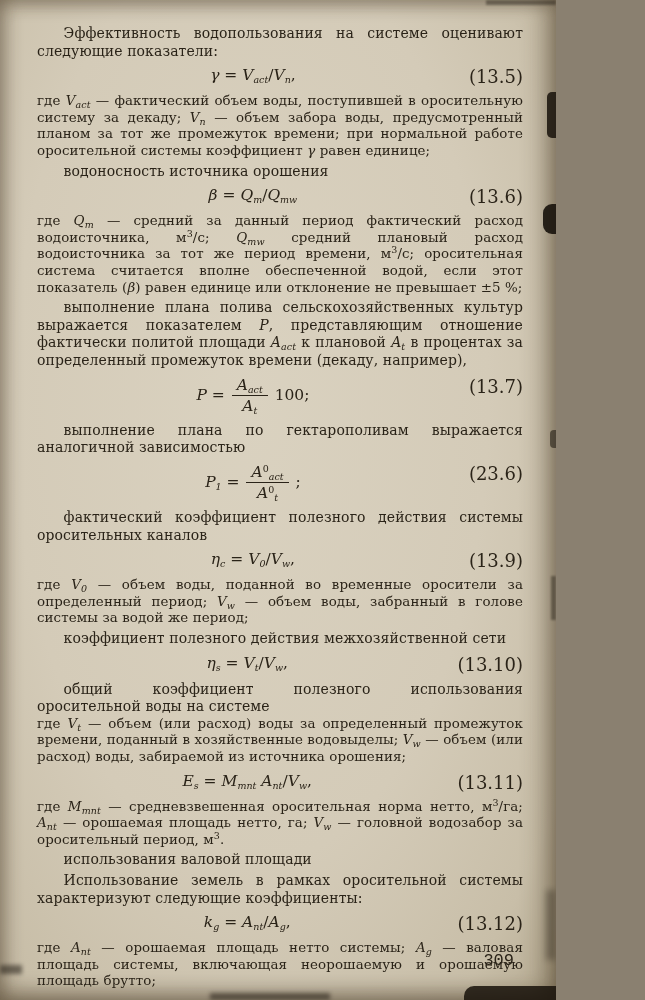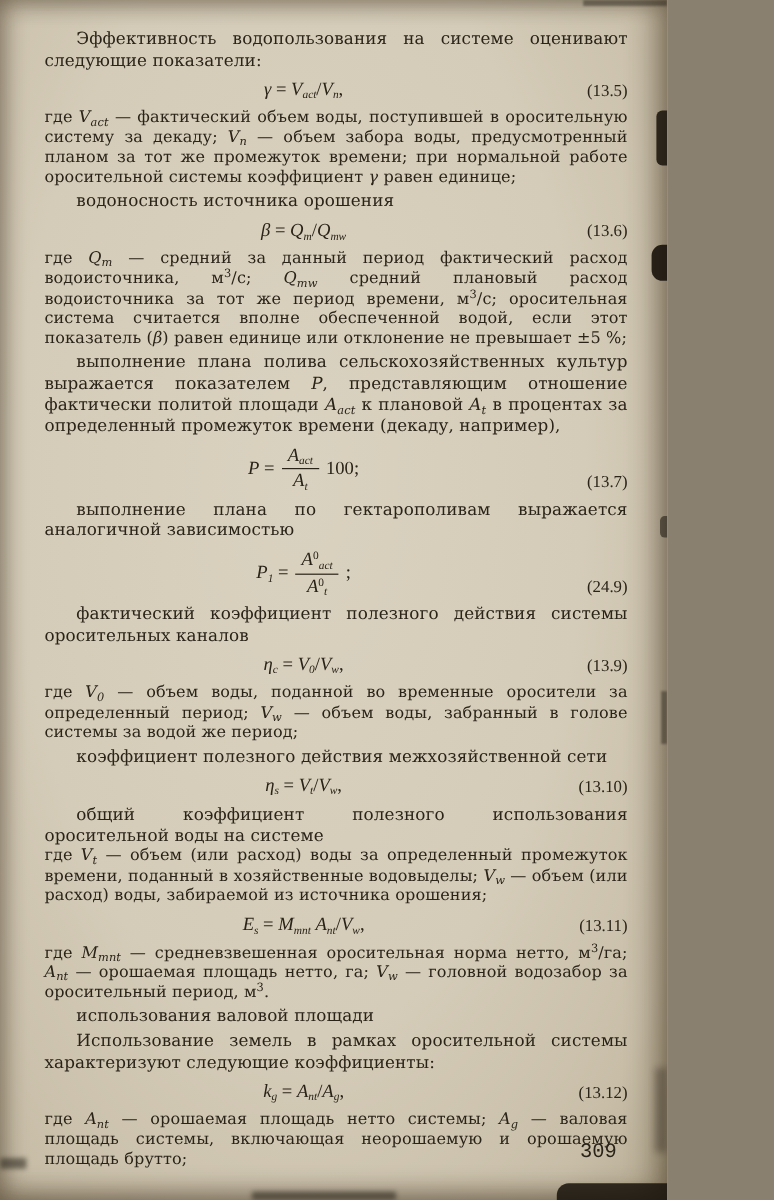--- a/index.html
+++ b/index.html
@@ -18,23 +18,23 @@
       inset 0 8px 14px rgba(55,40,20,.14);
     color:#2a2318;
   }
   .content{position:absolute;left:37px;right:33px;top:22px;}
   p.para{margin:0;text-align:justify;font-size:14px;line-height:17.6px;letter-spacing:.1px;}
   p.indent{text-indent:1.9em;margin-top:3px;}
   p.small{font-size:13.4px;line-height:16.6px;}
   .var{font-style:italic;}
   .sub{font-size:9.5px;font-style:italic;line-height:0;vertical-align:-3px;}
   .sup{font-size:9.5px;line-height:0;vertical-align:5px;}
-  .formula-row{display:flex;align-items:flex-end;margin:6px 0;font-family:Liberation Serif, serif;}
+  .formula-row{display:flex;align-items:flex-start;margin:6px 0;}
   .formula-body{flex:1;text-align:center;font-size:15.5px;line-height:1.2;}
-  .formula-number{flex:0 0 54px;text-align:right;font-size:14px;}
+  .formula-number{flex:0 0 54px;text-align:right;font-size:18px;}
   .frac{display:inline-block;vertical-align:middle;text-align:center;margin:0 2px;}
   .fnum{display:block;padding:0 5px 1px;border-bottom:1px solid #2a2318;}
   .fden{display:block;padding:1px 5px 0;}
   .page-number{position:absolute;right:42px;bottom:30px;font-size:17px;font-family:Liberation Mono, monospace;}
   .artifact{position:absolute;background:#17120b;}
   .a1{right:0;top:92px;width:9px;height:46px;border-radius:5px 0 0 5px;opacity:.85;}
   .a2{right:0;top:204px;width:13px;height:30px;border-radius:9px 0 0 9px;opacity:.9;}
   .a3{right:0;top:430px;width:6px;height:18px;border-radius:4px 0 0 4px;opacity:.55;}
   .a4{right:0;top:576px;width:5px;height:44px;opacity:.4;filter:blur(1px);}
   .a5{right:0;bottom:0;width:92px;height:14px;border-radius:10px 0 0 0;opacity:.85;}
@@ -61,21 +61,21 @@
       </div>
       <p class="para small"><span class="txt">где </span><span class="var">Q</span><span class="sub">m</span><span class="txt"> — средний за данный период фактический расход водоисточника, м</span><span class="sup">3</span><span class="txt">/с; </span><span class="var">Q</span><span class="sub">mw</span><span class="txt"> средний плановый расход водоисточника за тот же период времени, м</span><span class="sup">3</span><span class="txt">/с; оросительная система считается вполне обеспеченной водой, если этот показатель (</span><span class="var">β</span><span class="txt">) равен единице или отклонение не превышает ±5 %;</span></p>
       <p class="para indent"><span class="txt">выполнение плана полива сельскохозяйственных культур выражается показателем </span><span class="var">P</span><span class="txt">, представляющим отношение фактически политой площади </span><span class="var">A</span><span class="sub">act</span><span class="txt"> к плановой </span><span class="var">A</span><span class="sub">t</span><span class="txt"> в процентах за определенный промежуток времени (декаду, например),</span></p>
       <div class="formula-row">
         <span class="formula-body"><span class="var">P</span><span class="txt"> = </span><span class="frac"><span class="fnum"><span class="var">A</span><span class="sub">act</span></span><span class="fden"><span class="var">A</span><span class="sub">t</span></span></span><span class="txt"> 100;</span></span>
         <span class="formula-number">(13.7)</span>
       </div>
       <p class="para indent"><span class="txt">выполнение плана по гектарополивам выражается аналогичной зависимостью</span></p>
       <div class="formula-row">
         <span class="formula-body"><span class="var">P</span><span class="sub">1</span><span class="txt"> = </span><span class="frac"><span class="fnum"><span class="var">A</span><span class="sup">0</span><span class="sub">act</span></span><span class="fden"><span class="var">A</span><span class="sup">0</span><span class="sub">t</span></span></span><span class="txt"> ;</span></span>
-        <span class="formula-number">(24.9)</span>
+        <span class="formula-number">(23.6)</span>
       </div>
       <p class="para indent"><span class="txt">фактический коэффициент полезного действия системы оросительных каналов</span></p>
       <div class="formula-row">
         <span class="formula-body"><span class="var">η</span><span class="sub">c</span><span class="txt"> = </span><span class="var">V</span><span class="sub">0</span><span class="txt">/</span><span class="var">V</span><span class="sub">w</span><span class="txt">,</span></span>
         <span class="formula-number">(13.9)</span>
       </div>
       <p class="para small"><span class="txt">где </span><span class="var">V</span><span class="sub">0</span><span class="txt"> — объем воды, поданной во временные оросители за определенный период; </span><span class="var">V</span><span class="sub">w</span><span class="txt"> — объем воды, забранный в голове системы за водой же период;</span></p>
       <p class="para indent"><span class="txt">коэффициент полезного действия межхозяйственной сети</span></p>
       <div class="formula-row">
         <span class="formula-body"><span class="var">η</span><span class="sub">s</span><span class="txt"> = </span><span class="var">V</span><span class="sub">t</span><span class="txt">/</span><span class="var">V</span><span class="sub">w</span><span class="txt">,</span></span>

